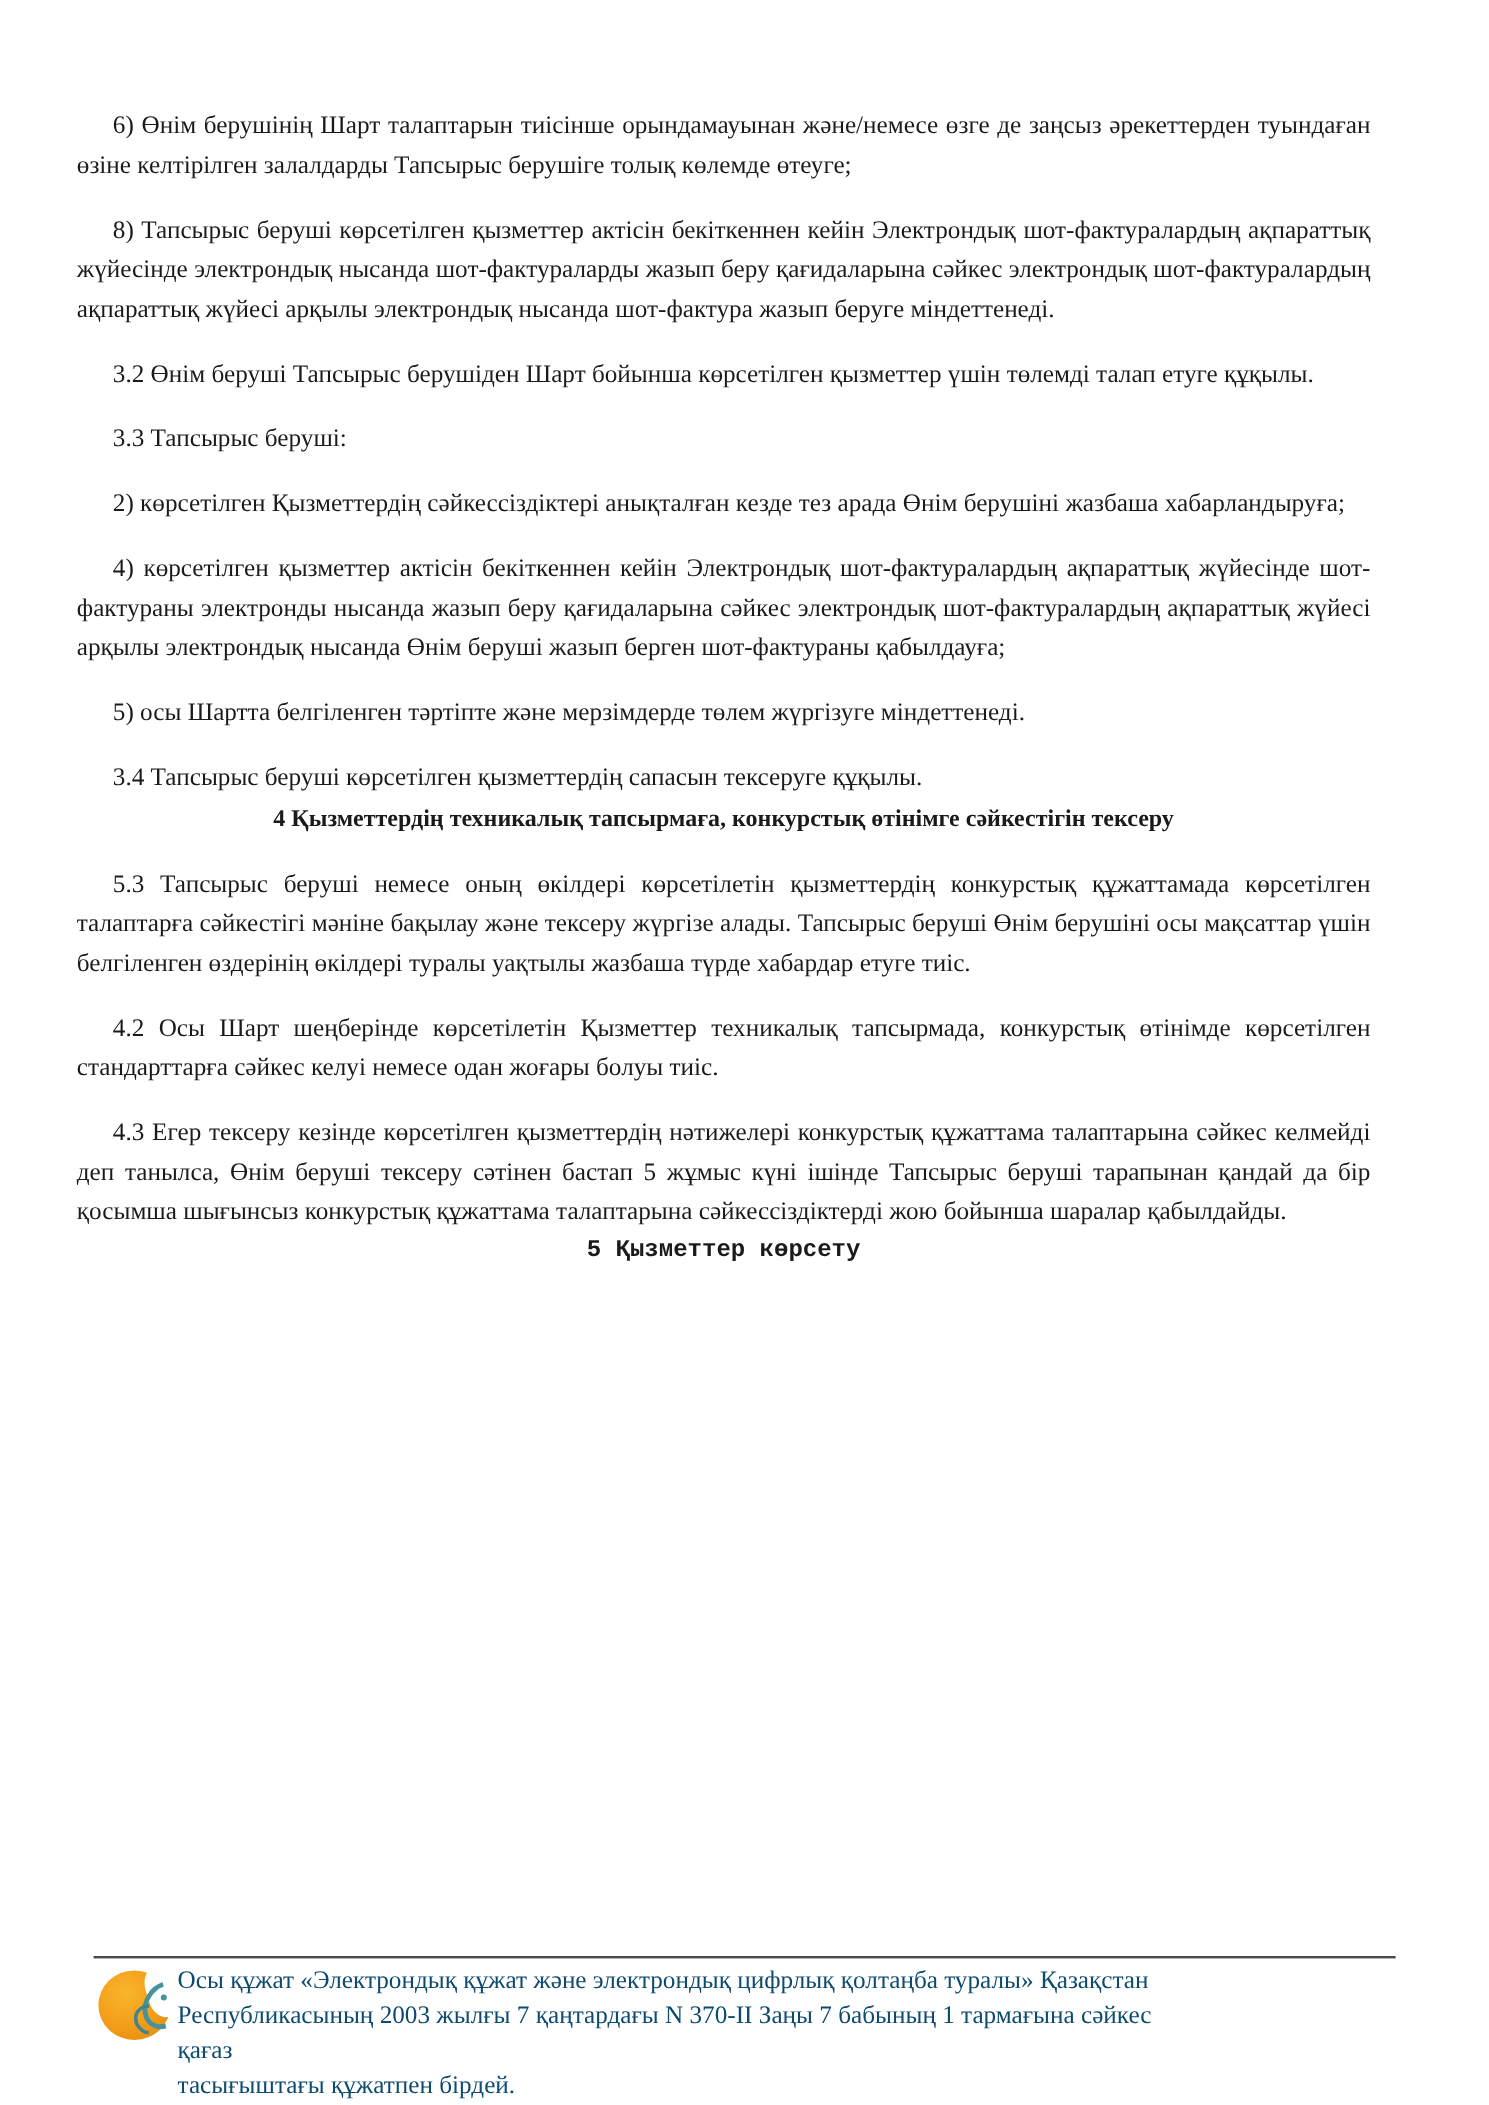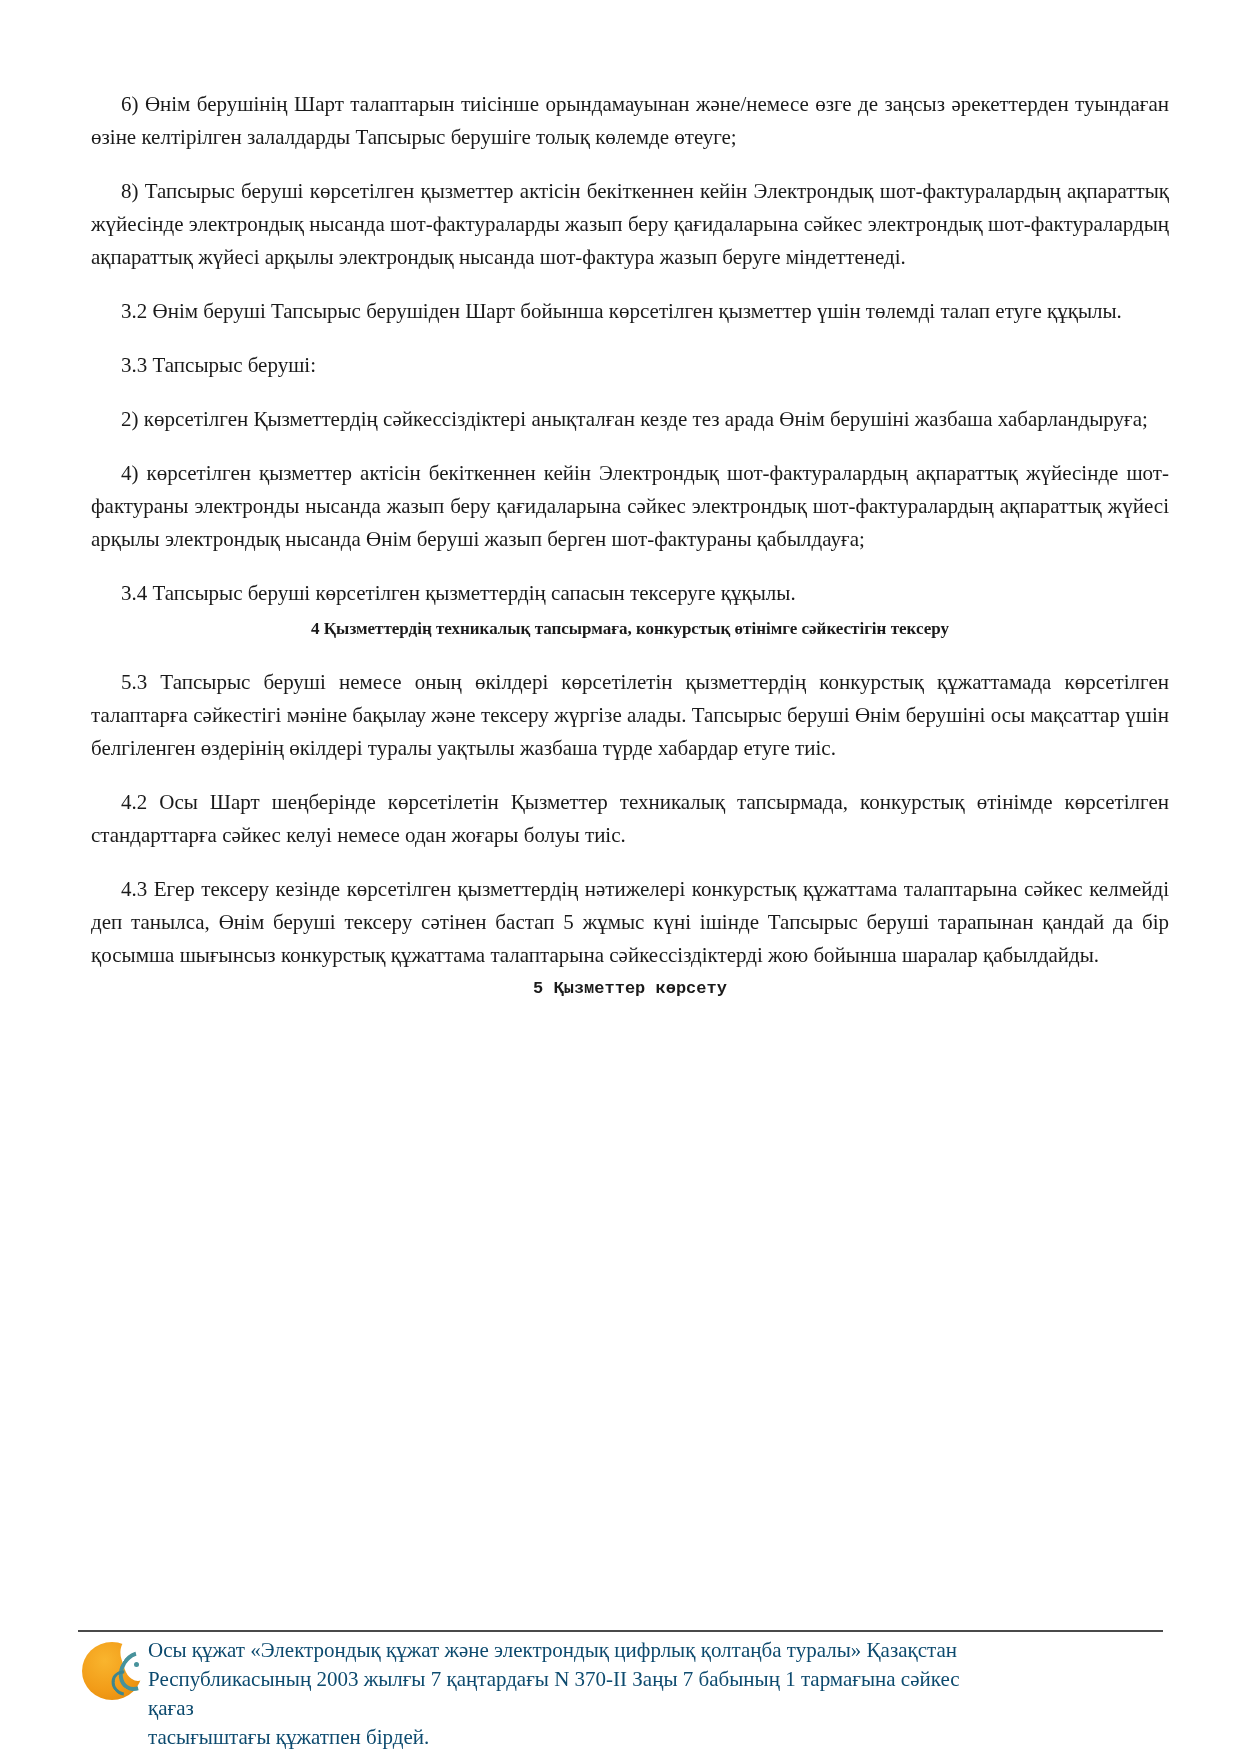--- a/index.html
+++ b/index.html
@@ -7,34 +7,34 @@
     position: relative;
     width: 1241px;
     height: 1754px;
     background: #ffffff;
     overflow: hidden;
     font-family: "Liberation Serif", "DejaVu Serif", serif;
     color: #1a1a1a;
   }
   .content {
     position: absolute;
-    left: 91px;
+    left: 64px;
     top: 88px;
     width: 1078px;
   }
   .content p {
     margin: 21px 0 0 0;
     font-size: 21px;
     line-height: 33px;
     text-align: justify;
     text-indent: 30px;
   }
   .content p.first { margin-top: 0; }
   .content h2 {
-    font-size: 17px;
+    font-size: 20px;
     line-height: 33px;
     font-weight: bold;
     text-align: center;
     text-indent: 0;
     margin: 0;
   }
   .content h2.h4 { margin-top: 2px; }
   .content h2.h5 { margin-top: 0; font-family: Liberation Mono, monospace; }
   
   .p-last {
@@ -121,20 +121,21 @@
 
 <div class="page">
 
   <div class="content">
     <p class="first">6) Өнім берушінің Шарт талаптарын тиісінше орындамауынан және/немесе өзге де заңсыз әрекеттерден туындаған өзіне келтірілген залалдарды Тапсырыс берушіге толық көлемде өтеуге;</p>
     <p>8) Тапсырыс беруші көрсетілген қызметтер актісін бекіткеннен кейін Электрондық шот-фактуралардың ақпараттық жүйесінде электрондық нысанда шот-фактураларды жазып беру қағидаларына сәйкес электрондық шот-фактуралардың ақпараттық жүйесі арқылы электрондық нысанда шот-фактура жазып беруге міндеттенеді.</p>
     <p>3.2 Өнім беруші Тапсырыс берушіден Шарт бойынша көрсетілген қызметтер үшін төлемді талап етуге құқылы.</p>
     <p>3.3 Тапсырыс беруші:</p>
     <p>2) көрсетілген Қызметтердің сәйкессіздіктері анықталған кезде тез арада Өнім берушіні жазбаша хабарландыруға;</p>
     <p>4) көрсетілген қызметтер актісін бекіткеннен кейін Электрондық шот-фактуралардың ақпараттық жүйесінде шот-фактураны электронды нысанда жазып беру қағидаларына сәйкес электрондық шот-фактуралардың ақпараттық жүйесі арқылы электрондық нысанда Өнім беруші жазып берген шот-фактураны қабылдауға;</p>
+    <p>5) осы Шартта белгіленген тәртіпте және мерзімдерде төлем жүргізуге міндеттенеді.</p>
     <p>3.4 Тапсырыс беруші көрсетілген қызметтердің сапасын тексеруге құқылы.</p>
     <h2 class="h4">4 Қызметтердің техникалық тапсырмаға, конкурстық өтінімге сәйкестігін тексеру</h2>
     <p>5.3 Тапсырыс беруші немесе оның өкілдері көрсетілетін қызметтердің конкурстық құжаттамада көрсетілген талаптарға сәйкестігі мәніне бақылау және тексеру жүргізе алады. Тапсырыс беруші Өнім берушіні осы мақсаттар үшін белгіленген өздерінің өкілдері туралы уақтылы жазбаша түрде хабардар етуге тиіс.</p>
     <p>4.2 Осы Шарт шеңберінде көрсетілетін Қызметтер техникалық тапсырмада, конкурстық өтінімде көрсетілген стандарттарға сәйкес келуі немесе одан жоғары болуы тиіс.</p>
     <p>4.3 Егер тексеру кезінде көрсетілген қызметтердің нәтижелері конкурстық құжаттама талаптарына сәйкес келмейді деп танылса, Өнім беруші тексеру сәтінен бастап 5 жұмыс күні ішінде Тапсырыс беруші тарапынан қандай да бір қосымша шығынсыз конкурстық құжаттама талаптарына сәйкессіздіктерді жою бойынша шаралар қабылдайды.</p>
     <h2 class="h5">5 Қызметтер көрсету</h2>
   </div>
 
 
   <div class="footnote-rule"></div>

